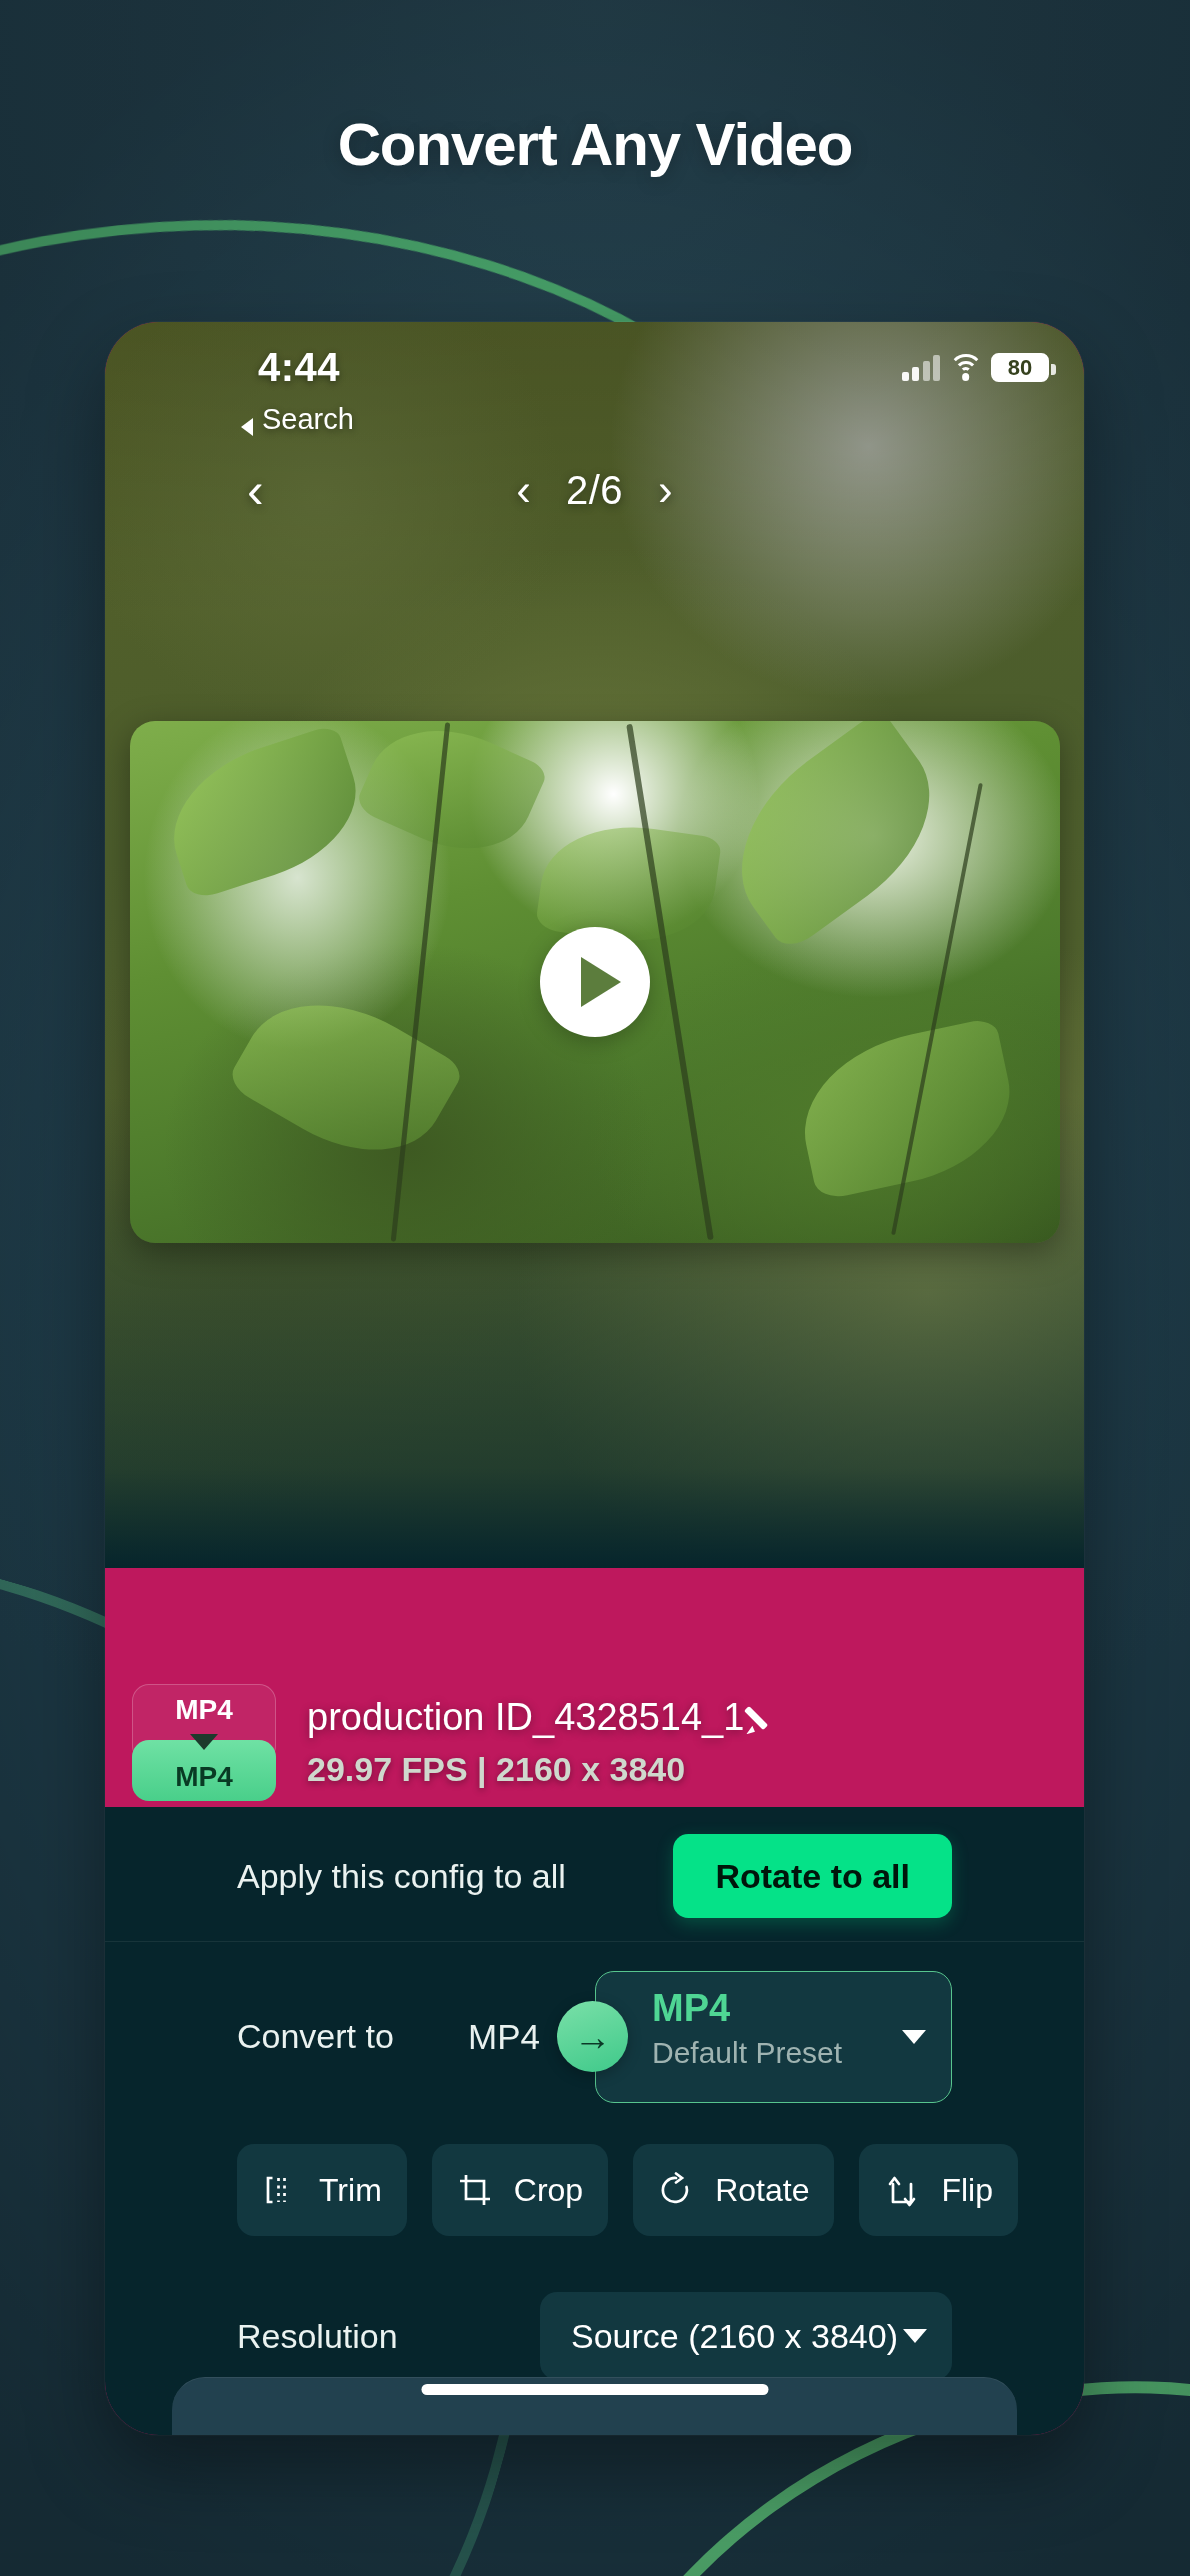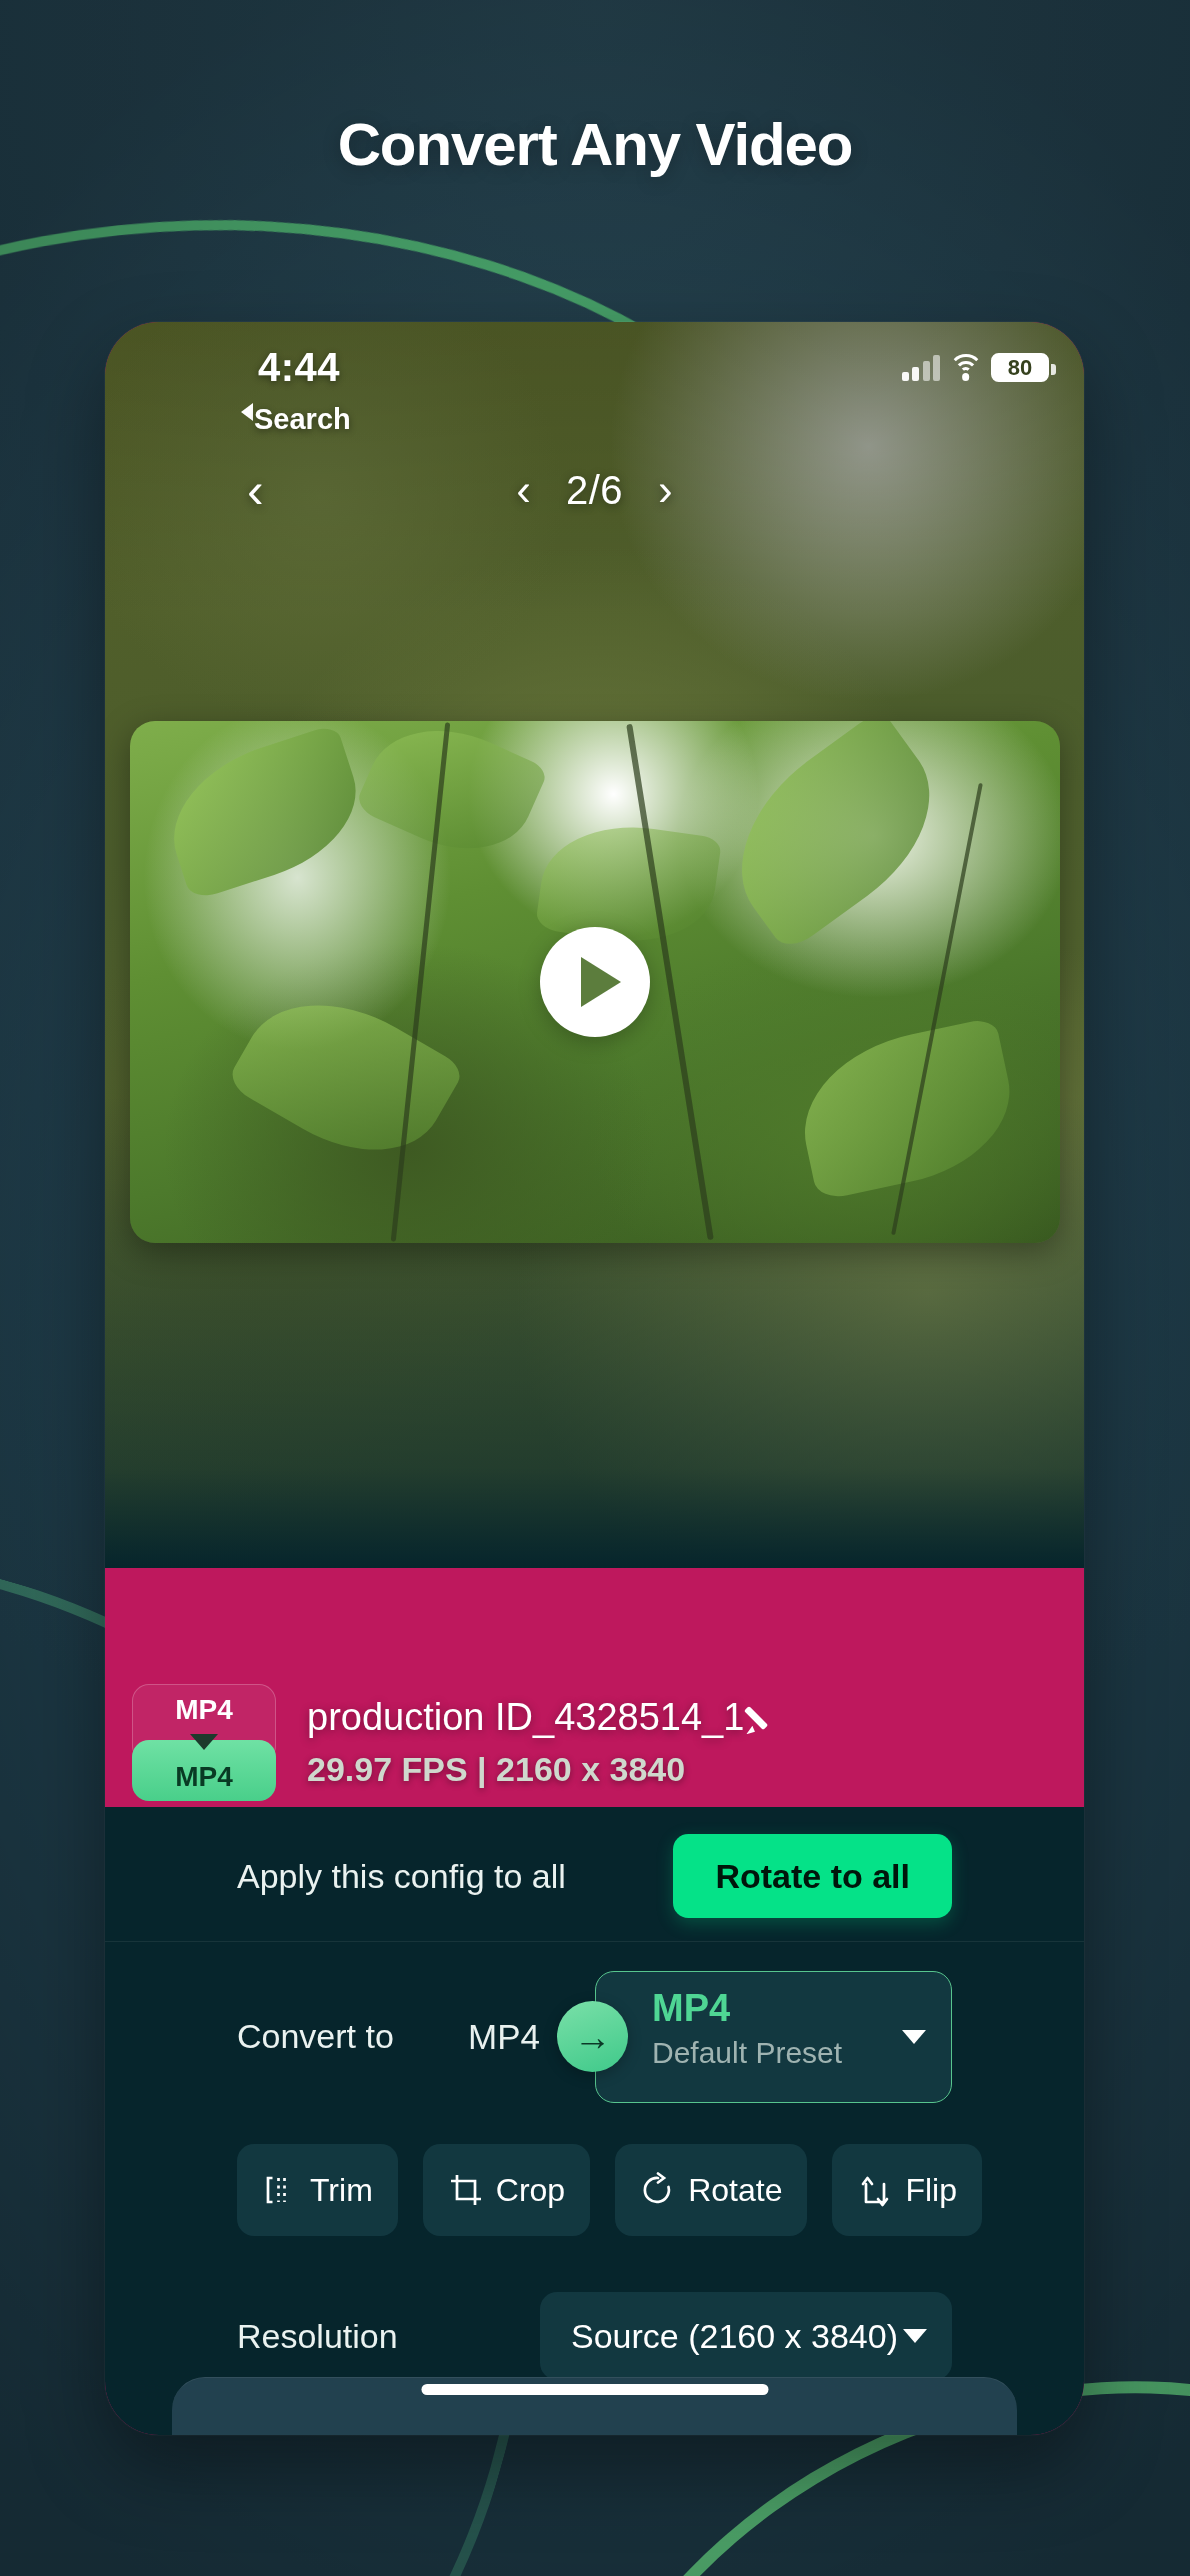--- a/index.html
+++ b/index.html
@@ -104,23 +104,23 @@
     z-index:6;
   }
   .sb-time{
     position:absolute; left:153px; top:23px;
     font-size:40px; font-weight:bold; color:#fff;
     letter-spacing:0.5px;
     text-shadow:0 1.9px 7.7px rgba(0,0,0,.45);
   }
   .sb-back{
     position:absolute; left:136px; top:81px;
-    font-size:29px; color:#fff; font-weight:bold;
+    font-size:29px; color:#fff; font-weight:normal;
     text-shadow:0 1.9px 7.7px rgba(0,0,0,.45);
-    display:flex; align-items:flex-start; gap:1px;
+    display:flex; align-items:flex-end; gap:9px;
   }
   .sb-back .tri{
     width:0;height:0;
     border-top:9.6px solid transparent;
     border-bottom:9.6px solid transparent;
     border-right:12.5px solid #fff;
   }
   .sb-right{
     position:absolute; right:35px; top:31px;
     display:flex; align-items:center; gap:8px;
@@ -354,21 +354,21 @@
 
   
   .tools{
     position:absolute; left:132px; top:337px;
     display:flex; gap:25px;
   }
   .tool{
     height:92px; padding:0 25px;
     border-radius:17px;
     background:#123840;
-    display:flex; align-items:center; gap:12px;
+    display:flex; align-items:center; gap:21px;
     color:#fff; font-size:32px;
   }
   .ticon{ width:36px; height:36px; position:relative; }
 
   
   .row-res{ top:479px; height:100px; }
   .row-fps{ top:585px; height:100px; }
   .select{
     margin-right:132px;
     height:88px; padding:0 54px 0 31px;

